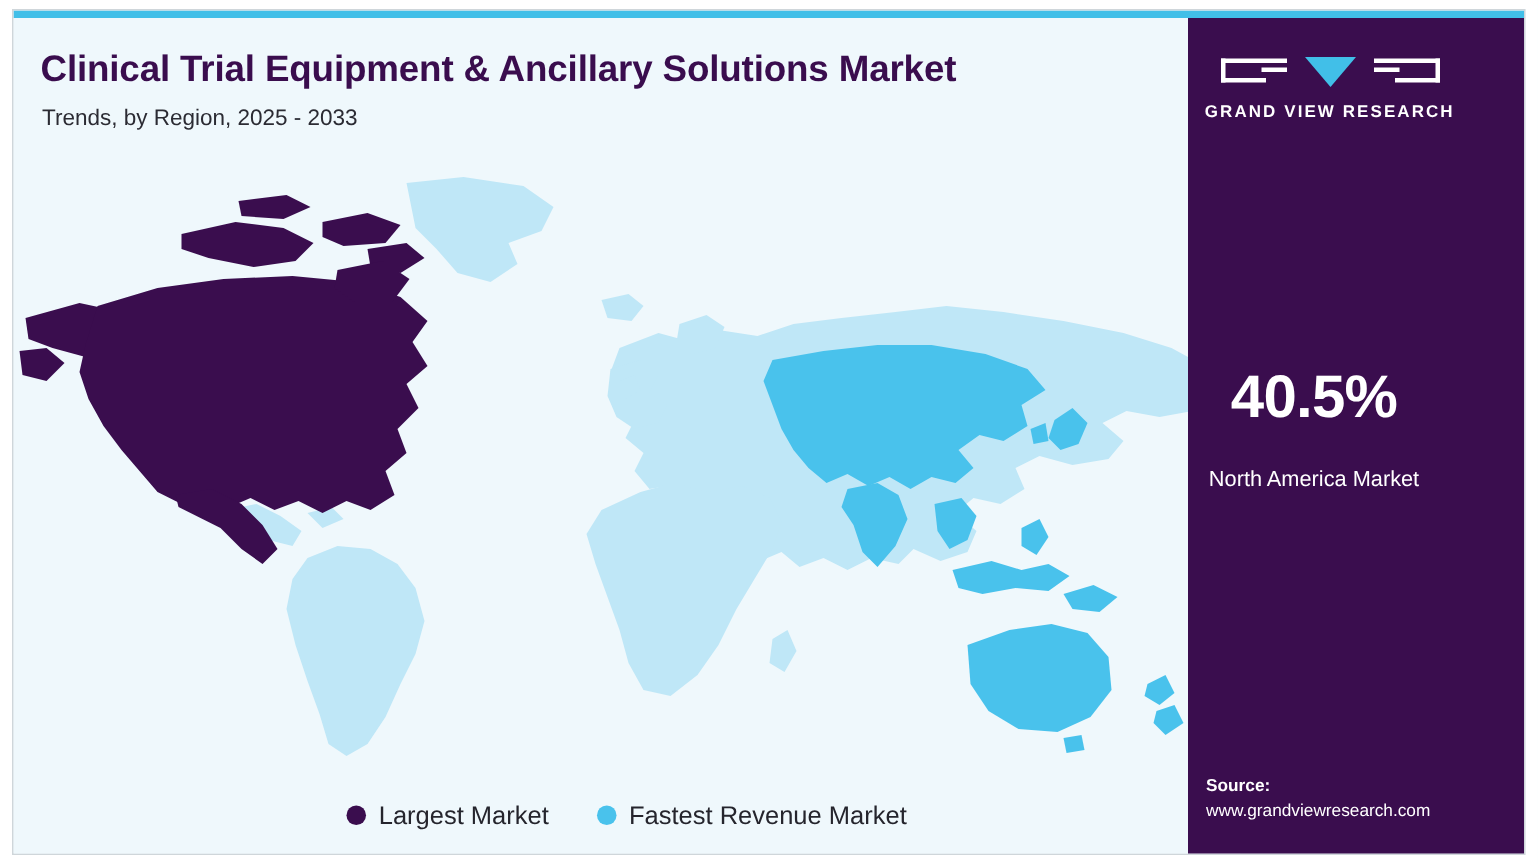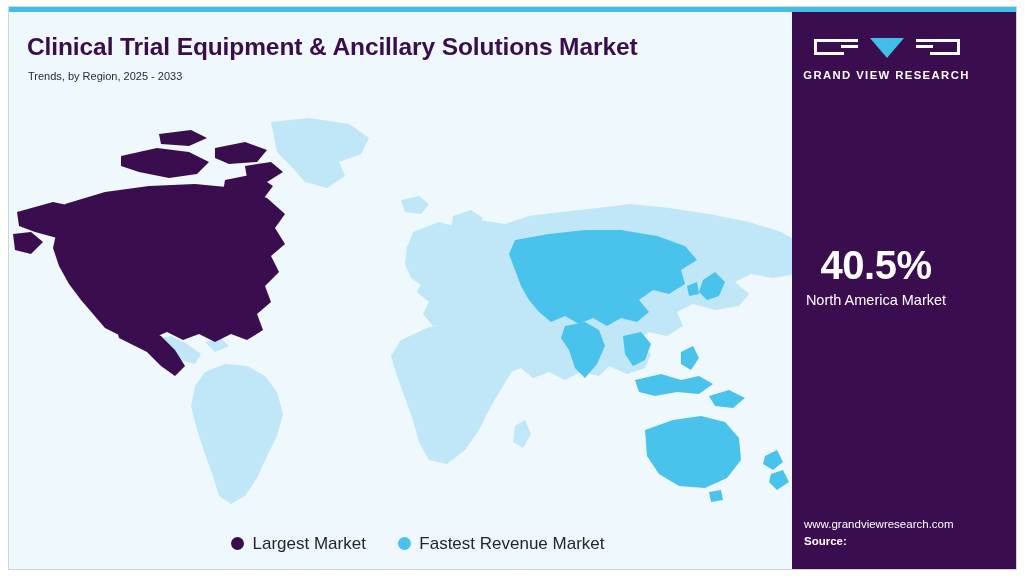--- a/index.html
+++ b/index.html
@@ -55,21 +55,21 @@
     font-size: 24.5px;
     font-weight: bold;
     color: #3a0d4e;
     letter-spacing: -0.1px;
     white-space: nowrap;
   }
   #subtitle {
     position: absolute;
     left: 19px;
     top: 58px;
-    font-size: 11px;
+    font-size: 15px;
     color: #2b2b33;
     white-space: nowrap;
   }
   
   #map-wrap {
     position: absolute;
     left: 0;
     top: 92px;
     width: 818px;
     height: 410px;
@@ -143,21 +143,21 @@
     text-align: center;
   }
   #stat-value {
     font-size: 40px;
     font-weight: bold;
     color: #ffffff;
     letter-spacing: -0.5px;
     line-height: 1.05;
   }
   #stat-label {
-    margin-top: 4px;
+    margin-top: 24px;
     font-size: 14.5px;
     color: #ffffff;
     line-height: 1.45;
   }
   #source-block {
     position: absolute;
     left: 12px;
     bottom: 20px;
     width: 178px;
     color: #ffffff;
@@ -280,18 +280,18 @@
       </div>
 
       <div id="stat-block">
         <div id="stat-value">40.5%</div>
         <div id="stat-label">
           <div>North America Market</div>
         </div>
       </div>
 
       <div id="source-block">
+        <div id="source-title">Source:</div>
         <div>www.grandviewresearch.com</div>
-        <div id="source-title">Source:</div>
       </div>
     </div>
   </div>
 </div>
 
 </body></html>

